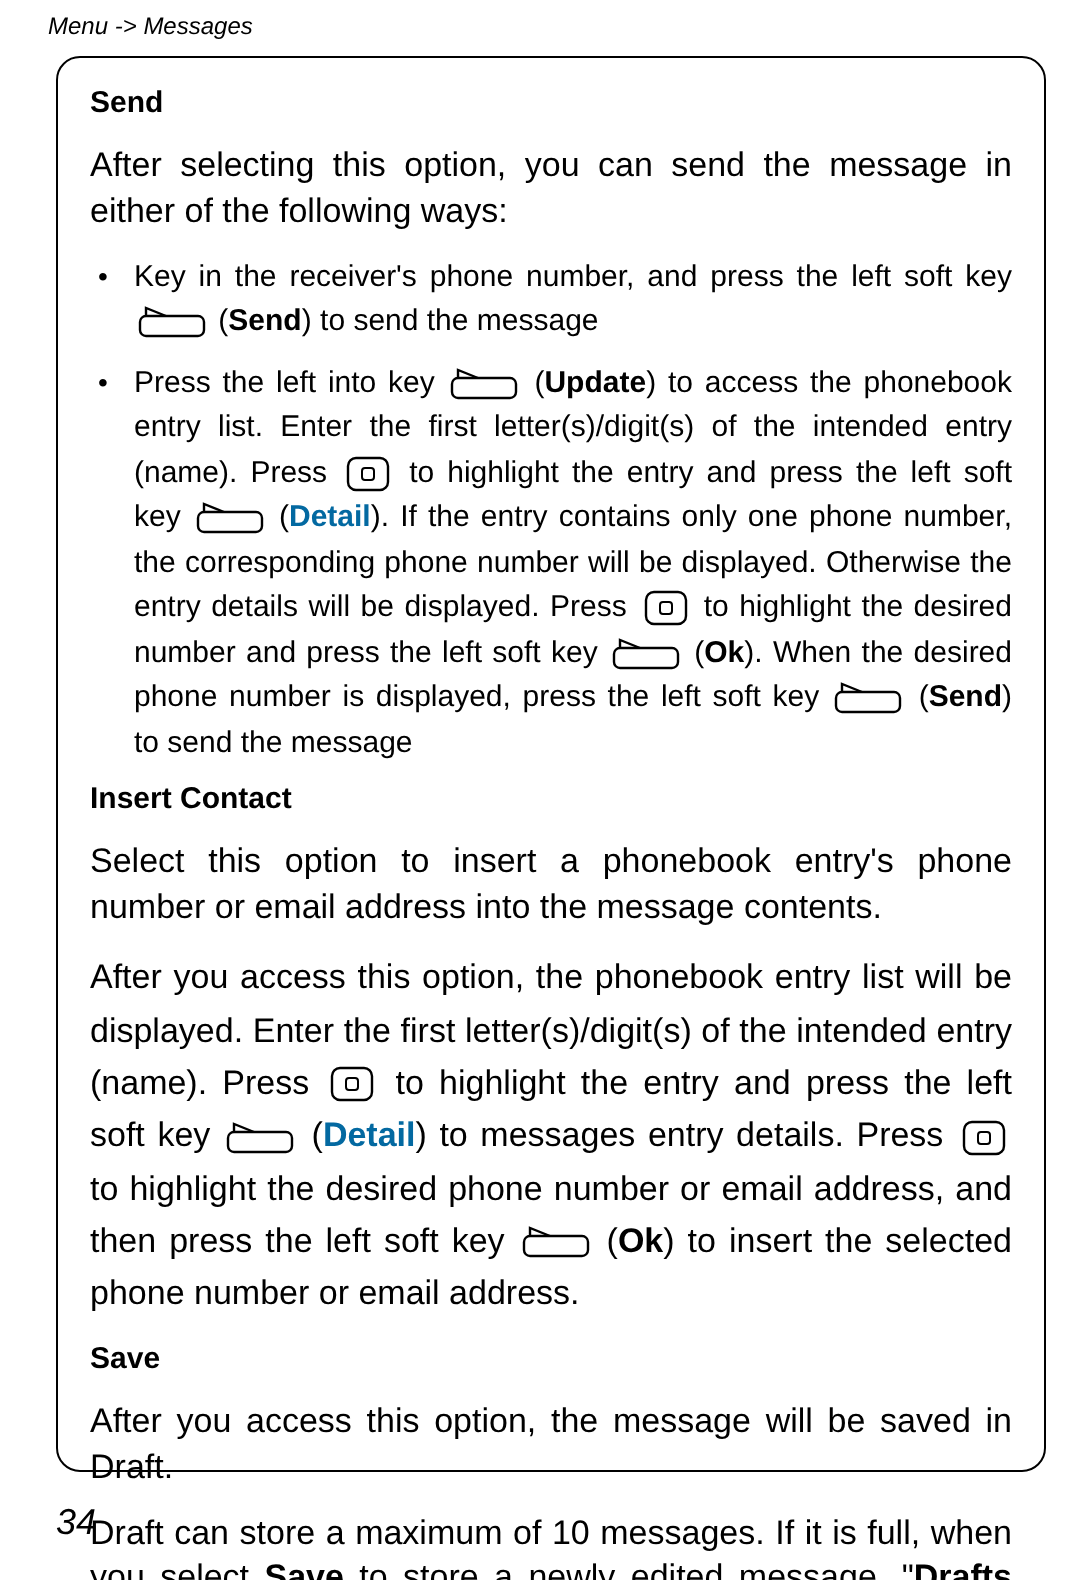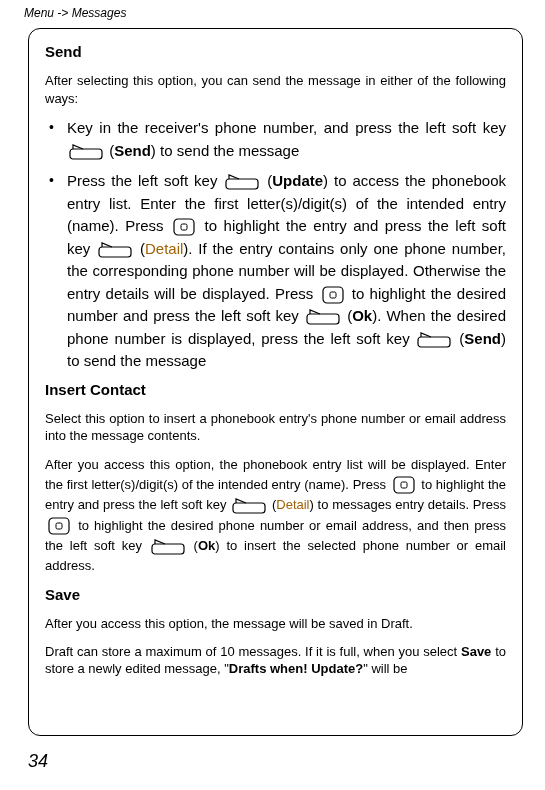--- a/index.html
+++ b/index.html
@@ -1,27 +1,27 @@
 <!DOCTYPE html>
 <html><head>
 <meta charset="utf-8">
 <style>
   * { box-sizing: border-box; margin: 0; padding: 0; }
   html, body { width: 545px; height: 790px; background: #fff; font-family: Arial, Helvetica, sans-serif; color: #000; }
   .page { width: 545px; height: 790px; padding: 6px 22px 12px 28px; position: relative; }
   .breadcrumb { font-style: italic; font-size: 12px; margin-bottom: 8px; margin-left: -4px; }
   .frame { border: 1.5px solid #000; border-radius: 12px; padding: 14px 16px 16px 16px; height: 708px; }
   .h { font-weight: bold; font-size: 15px; margin-bottom: 12px; }
-  .para { font-size: 13px; text-align: justify; line-height: 1.35; margin-bottom: 10px; }
+  .para { font-size: 17px; text-align: justify; line-height: 1.35; margin-bottom: 10px; }
   ul.bullets { list-style: none; padding-left: 0; margin-bottom: 6px; }
   ul.bullets > li { font-size: 15px; text-align: justify; line-height: 1.5; margin-bottom: 8px; padding-left: 22px; position: relative; }
   ul.bullets > li::before { content: "•"; position: absolute; left: 4px; top: 0; font-size: 14px; }
   .b { font-weight: bold; }
   .quoted { font-weight: bold; }
-  .detail { color: #a16207; font-weight: normal; }
+  .detail { color: #0369a1; font-weight: bold; }
   .pagenum { position: absolute; bottom: 18px; left: 28px; font-weight: normal; font-style: italic; font-size: 18px; }
   svg.key { display: inline-block; vertical-align: middle; margin: 0 2px; }
 </style>
 </head>
 <body>
 
 <div class="page">
   <div class="breadcrumb">Menu -&gt; Messages</div>
 
   <div class="frame">
@@ -30,21 +30,21 @@
     <div class="para">After selecting this option, you can send the message in either of the following ways:</div>
 
     <ul class="bullets">
       <li>
         <span>Key in the receiver's phone number, and press the left soft key </span><svg class="key" width="34" height="16" viewBox="0 0 34 16">
             <rect x="1" y="5" width="32" height="10" rx="3" fill="none" stroke="#000" stroke-width="1.2"></rect>
             <path d="M4 5 L4 1 L14 5" fill="none" stroke="#000" stroke-width="1.2"></path>
           </svg><span> (</span><span class="b">Send</span><span>) to send the message</span>
       </li>
       <li>
-        <span>Press the left soft key </span><svg class="key" width="34" height="16" viewBox="0 0 34 16">
+        <span>Press the left into key </span><svg class="key" width="34" height="16" viewBox="0 0 34 16">
             <rect x="1" y="5" width="32" height="10" rx="3" fill="none" stroke="#000" stroke-width="1.2"></rect>
             <path d="M4 5 L4 1 L14 5" fill="none" stroke="#000" stroke-width="1.2"></path>
           </svg><span> (</span><span class="b">Update</span><span>) to access the phonebook entry list. Enter the first letter(s)/digit(s) of the intended entry (name). Press </span><svg class="key" width="24" height="20" viewBox="0 0 24 20">
             <rect x="2" y="2" width="20" height="16" rx="4" fill="none" stroke="#000" stroke-width="1.2"></rect>
             <rect x="9" y="7" width="6" height="6" rx="1.5" fill="none" stroke="#000" stroke-width="1"></rect>
           </svg><span> to highlight the entry and press the left soft key </span><svg class="key" width="34" height="16" viewBox="0 0 34 16">
             <rect x="1" y="5" width="32" height="10" rx="3" fill="none" stroke="#000" stroke-width="1.2"></rect>
             <path d="M4 5 L4 1 L14 5" fill="none" stroke="#000" stroke-width="1.2"></path>
           </svg><span> (</span><span class="detail">Detail</span><span>). If the entry contains only one phone number, the corresponding phone number will be displayed. Otherwise the entry details will be displayed. Press </span><svg class="key" width="24" height="20" viewBox="0 0 24 20">
             <rect x="2" y="2" width="20" height="16" rx="4" fill="none" stroke="#000" stroke-width="1.2"></rect>

